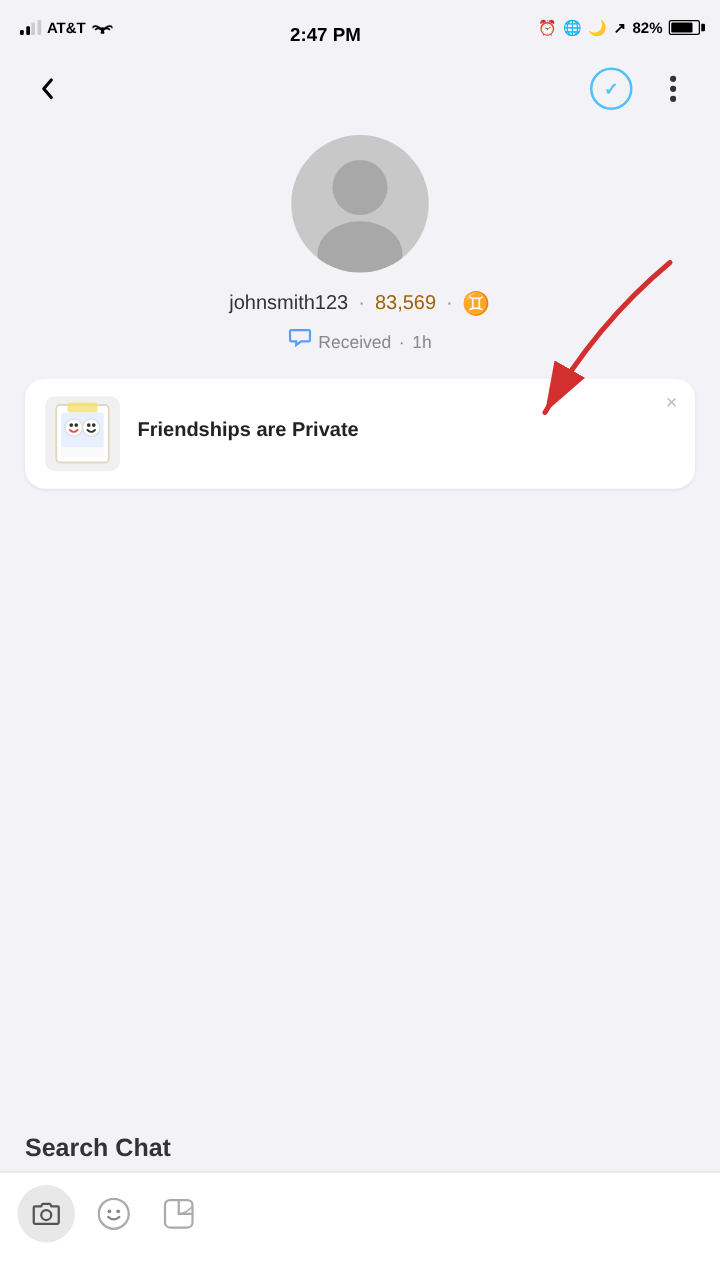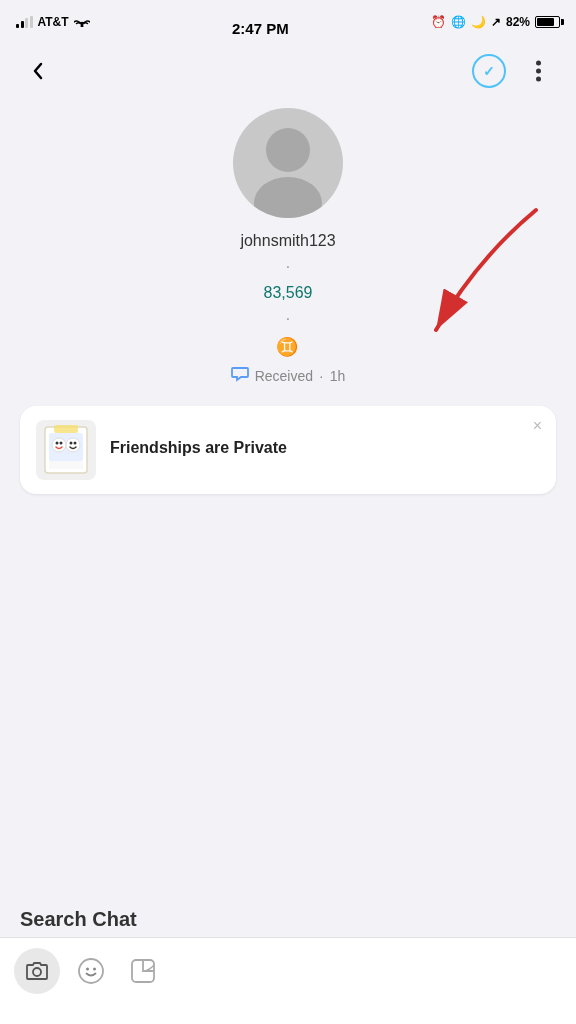--- a/index.html
+++ b/index.html
@@ -156,34 +156,33 @@
       display: flex;
       align-items: flex-end;
       justify-content: center;
     }
 
     .username-row {
       display: flex;
       align-items: center;
       gap: 8px;
       margin-bottom: 8px;
-      flex-direction: column;
     }
     .username {
       font-size: 16px;
       color: #333;
       font-weight: 400;
     }
     .dot-separator {
       color: #999;
       font-size: 16px;
     }
     .score {
       font-size: 16px;
-      color: #0f766e;
+      color: #a16207;
       font-weight: 400;
     }
     .zodiac-icon {
       font-size: 18px;
       color: #555;
     }
 
     .received-row {
       display: flex;
       align-items: center;

